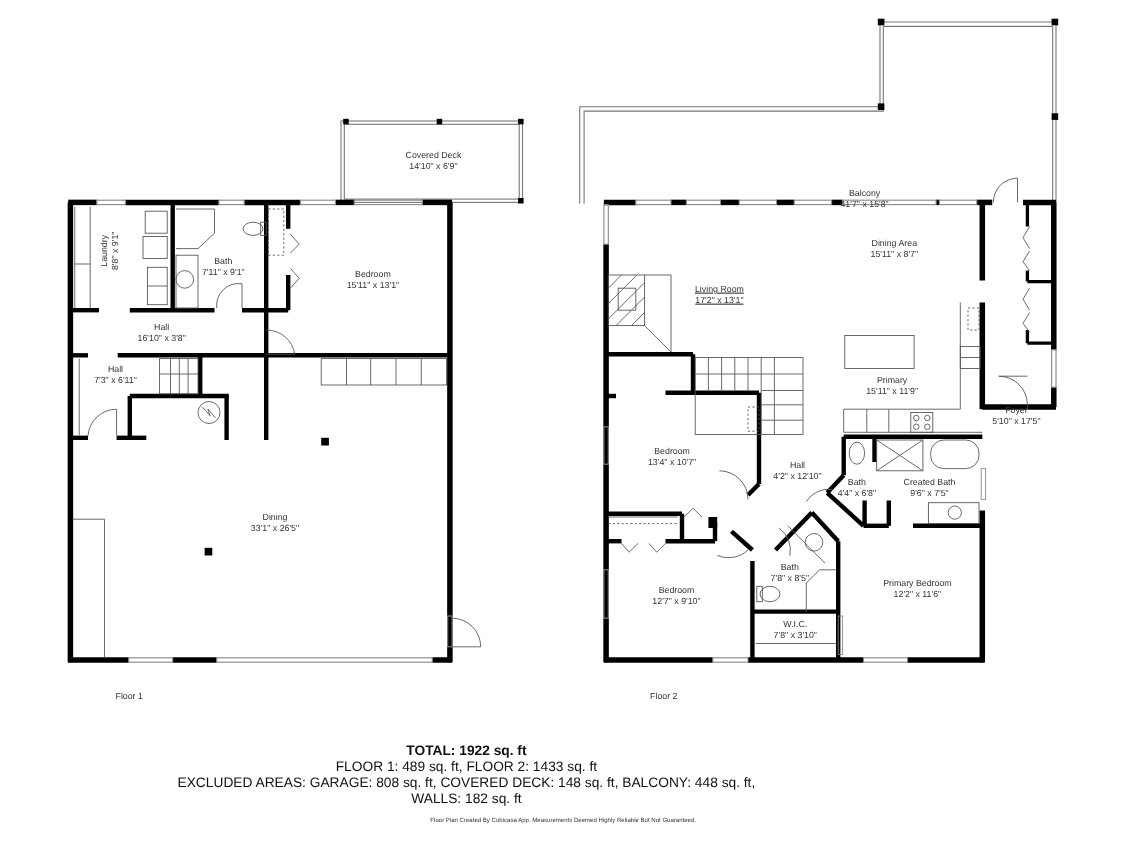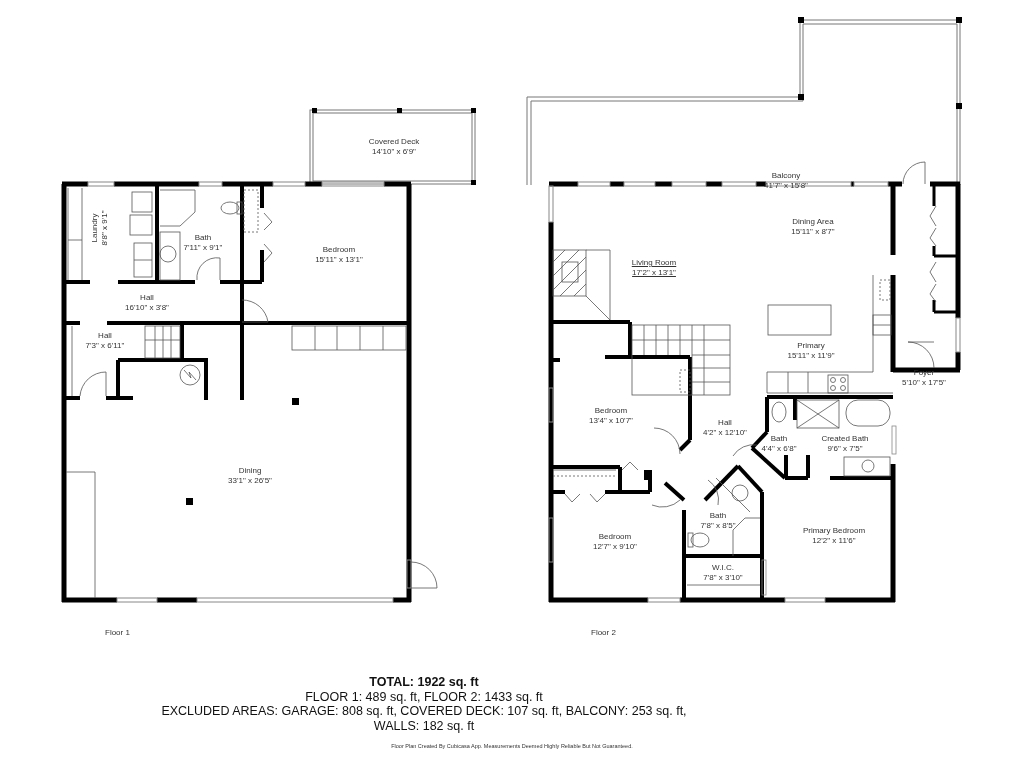--- a/index.html
+++ b/index.html
@@ -368,17 +368,17 @@
     <span class="dim">7'8" x 3'10"</span>
   </div>
 </div>
 
 <div class="floor-label" style="left:66px;top:628px;">Floor 1</div>
 <div class="floor-label" style="left:552px;top:628px;">Floor 2</div>
 
 <div class="summary">
   <div class="total">TOTAL: 1922 sq. ft</div>
   <div>FLOOR 1: 489 sq. ft, FLOOR 2: 1433 sq. ft</div>
-  <div>EXCLUDED AREAS: GARAGE: 808 sq. ft, COVERED DECK: 107 sq. ft, BALCONY: 253 sq. ft,</div>
+  <div>EXCLUDED AREAS: GARAGE: 808 sq. ft, COVERED DECK: 148 sq. ft, BALCONY: 448 sq. ft,</div>
   <div>WALLS: 182 sq. ft</div>
 </div>
 
 <div class="disclaimer">Floor Plan Created By Cubicasa App. Measurements Deemed Highly Reliable But Not Guaranteed.</div>
 
 </body></html>

